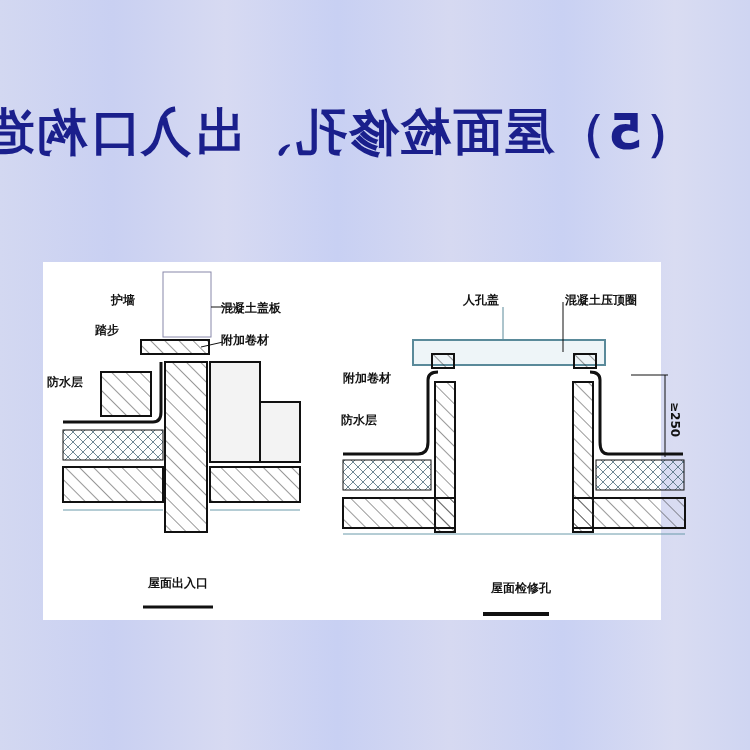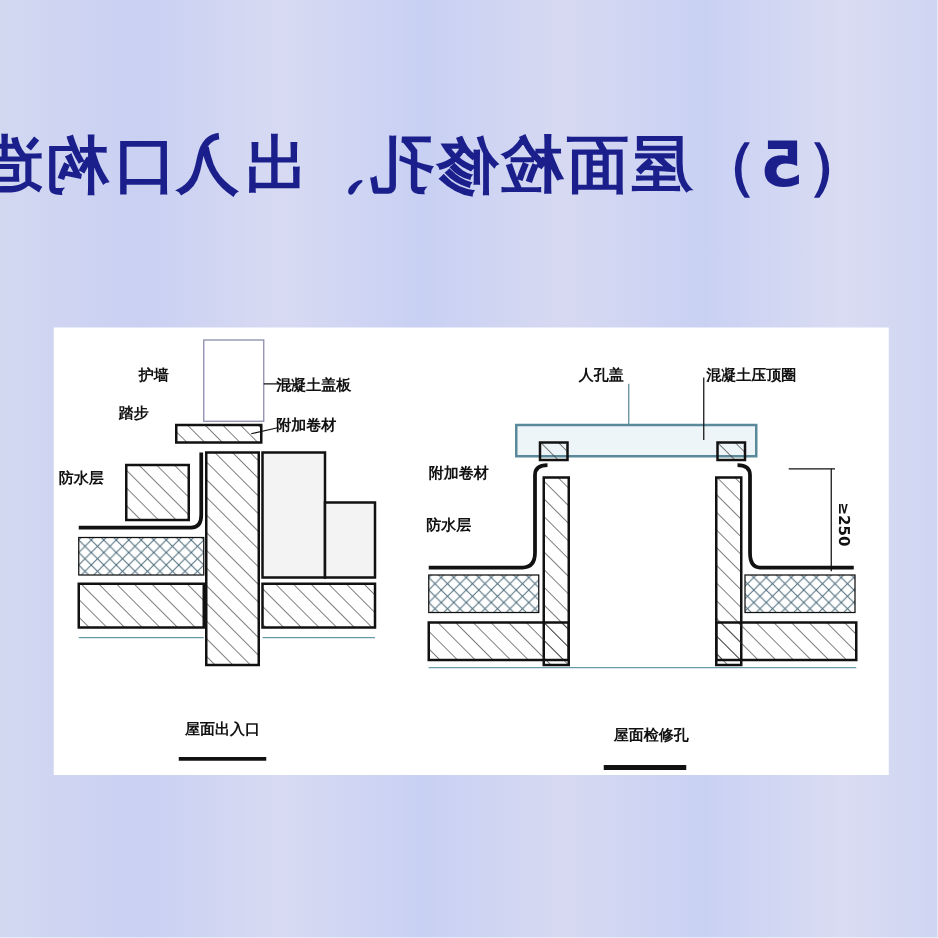--- a/index.html
+++ b/index.html
@@ -8,21 +8,21 @@
       background: linear-gradient(90deg, #d3d8f1 0%, #c9d0f2 15%, #d7daf2 30%, #c8d0f3 45%, #d6d9f1 60%, #c9d1f3 75%, #d9dcf2 90%, #cfd5f2 100%);
       font-family: "DejaVu Sans", sans-serif;
     }
     .title {
       position:absolute; left:55px; top:92px; width:640px; height:80px;
       font-size:50px; font-weight:bold; color:#1a1f8c; letter-spacing:2px;
       transform: scaleX(-1); white-space:nowrap; text-align:left;
       line-height:80px;
     }
     .panel {
-      position:absolute; left:43px; top:262px; width:668px; height:358px;
+      position:absolute; left:43px; top:262px; width:618px; height:358px;
       background:#ffffff;
     }
     svg { position:absolute; left:0; top:0; }
     .lbl { font-size:12px; font-weight:bold; fill:#111; }
   </style>
 </head>
 <body>
 
 <div class="title">（5）屋面检修孔、出入口构造</div>
 

